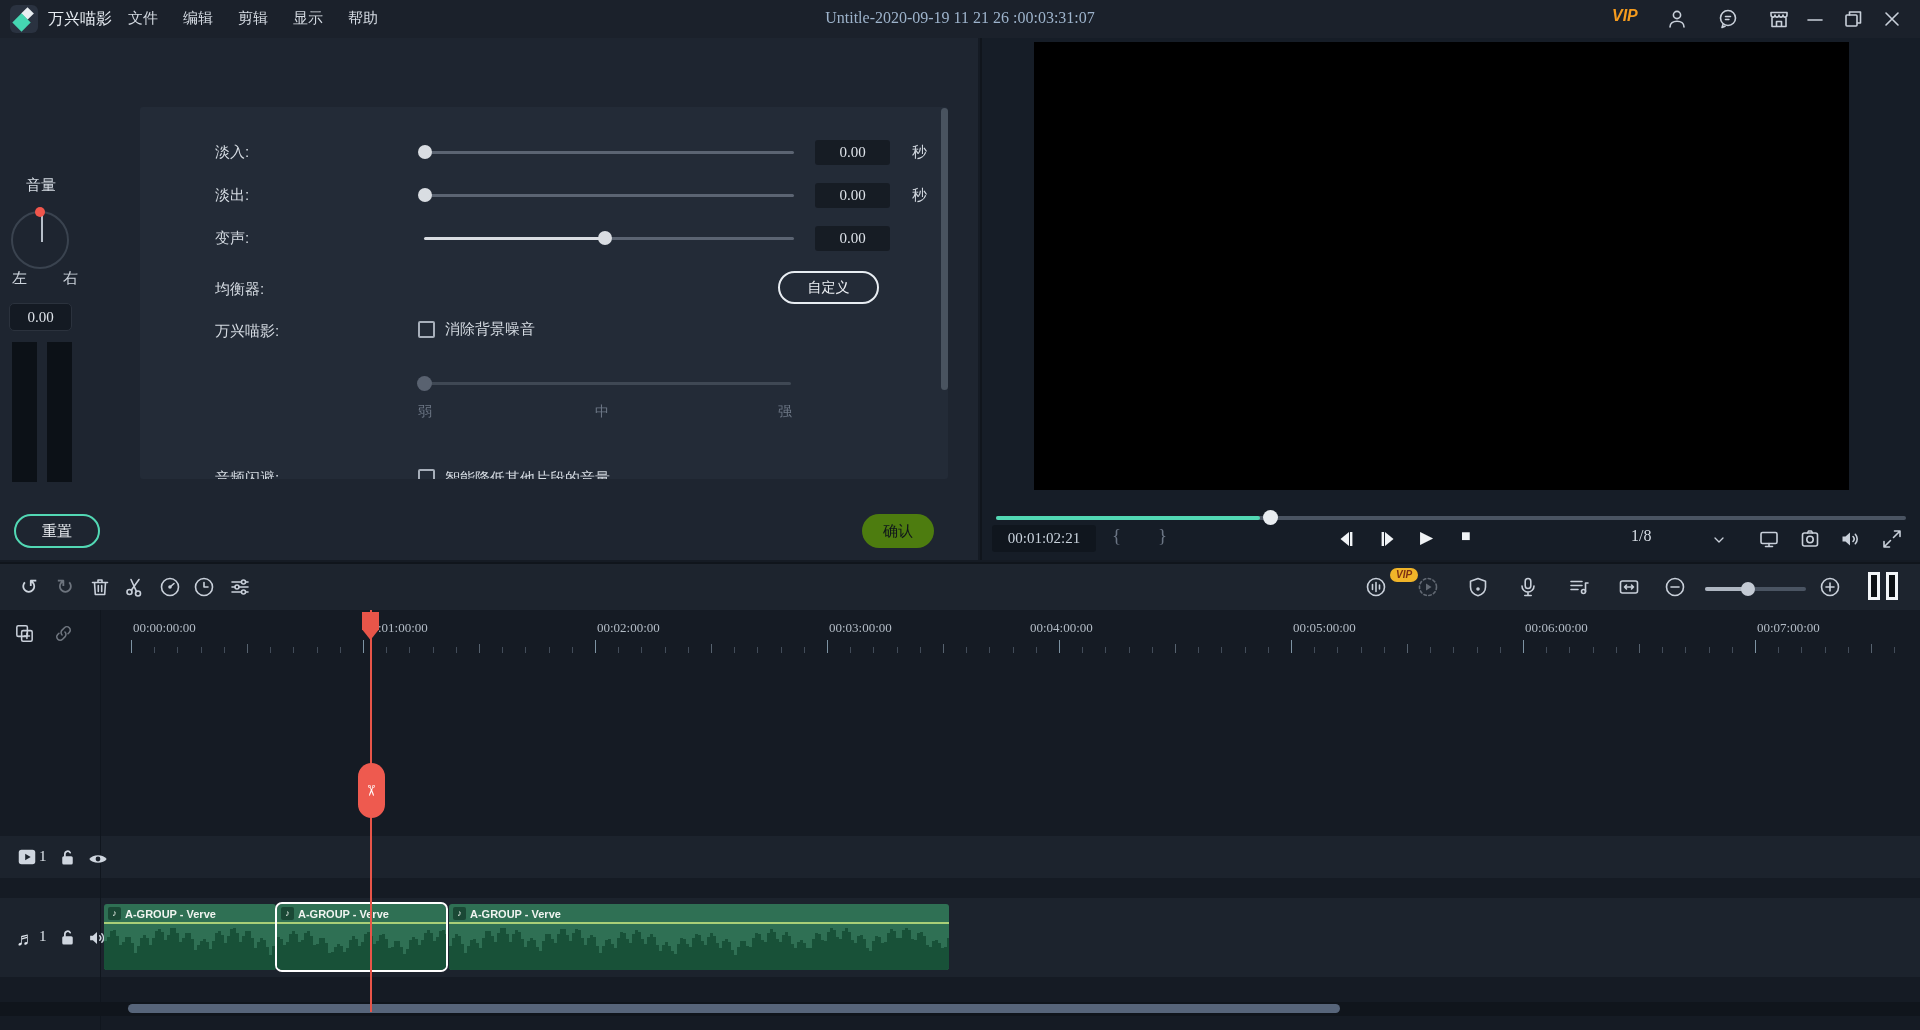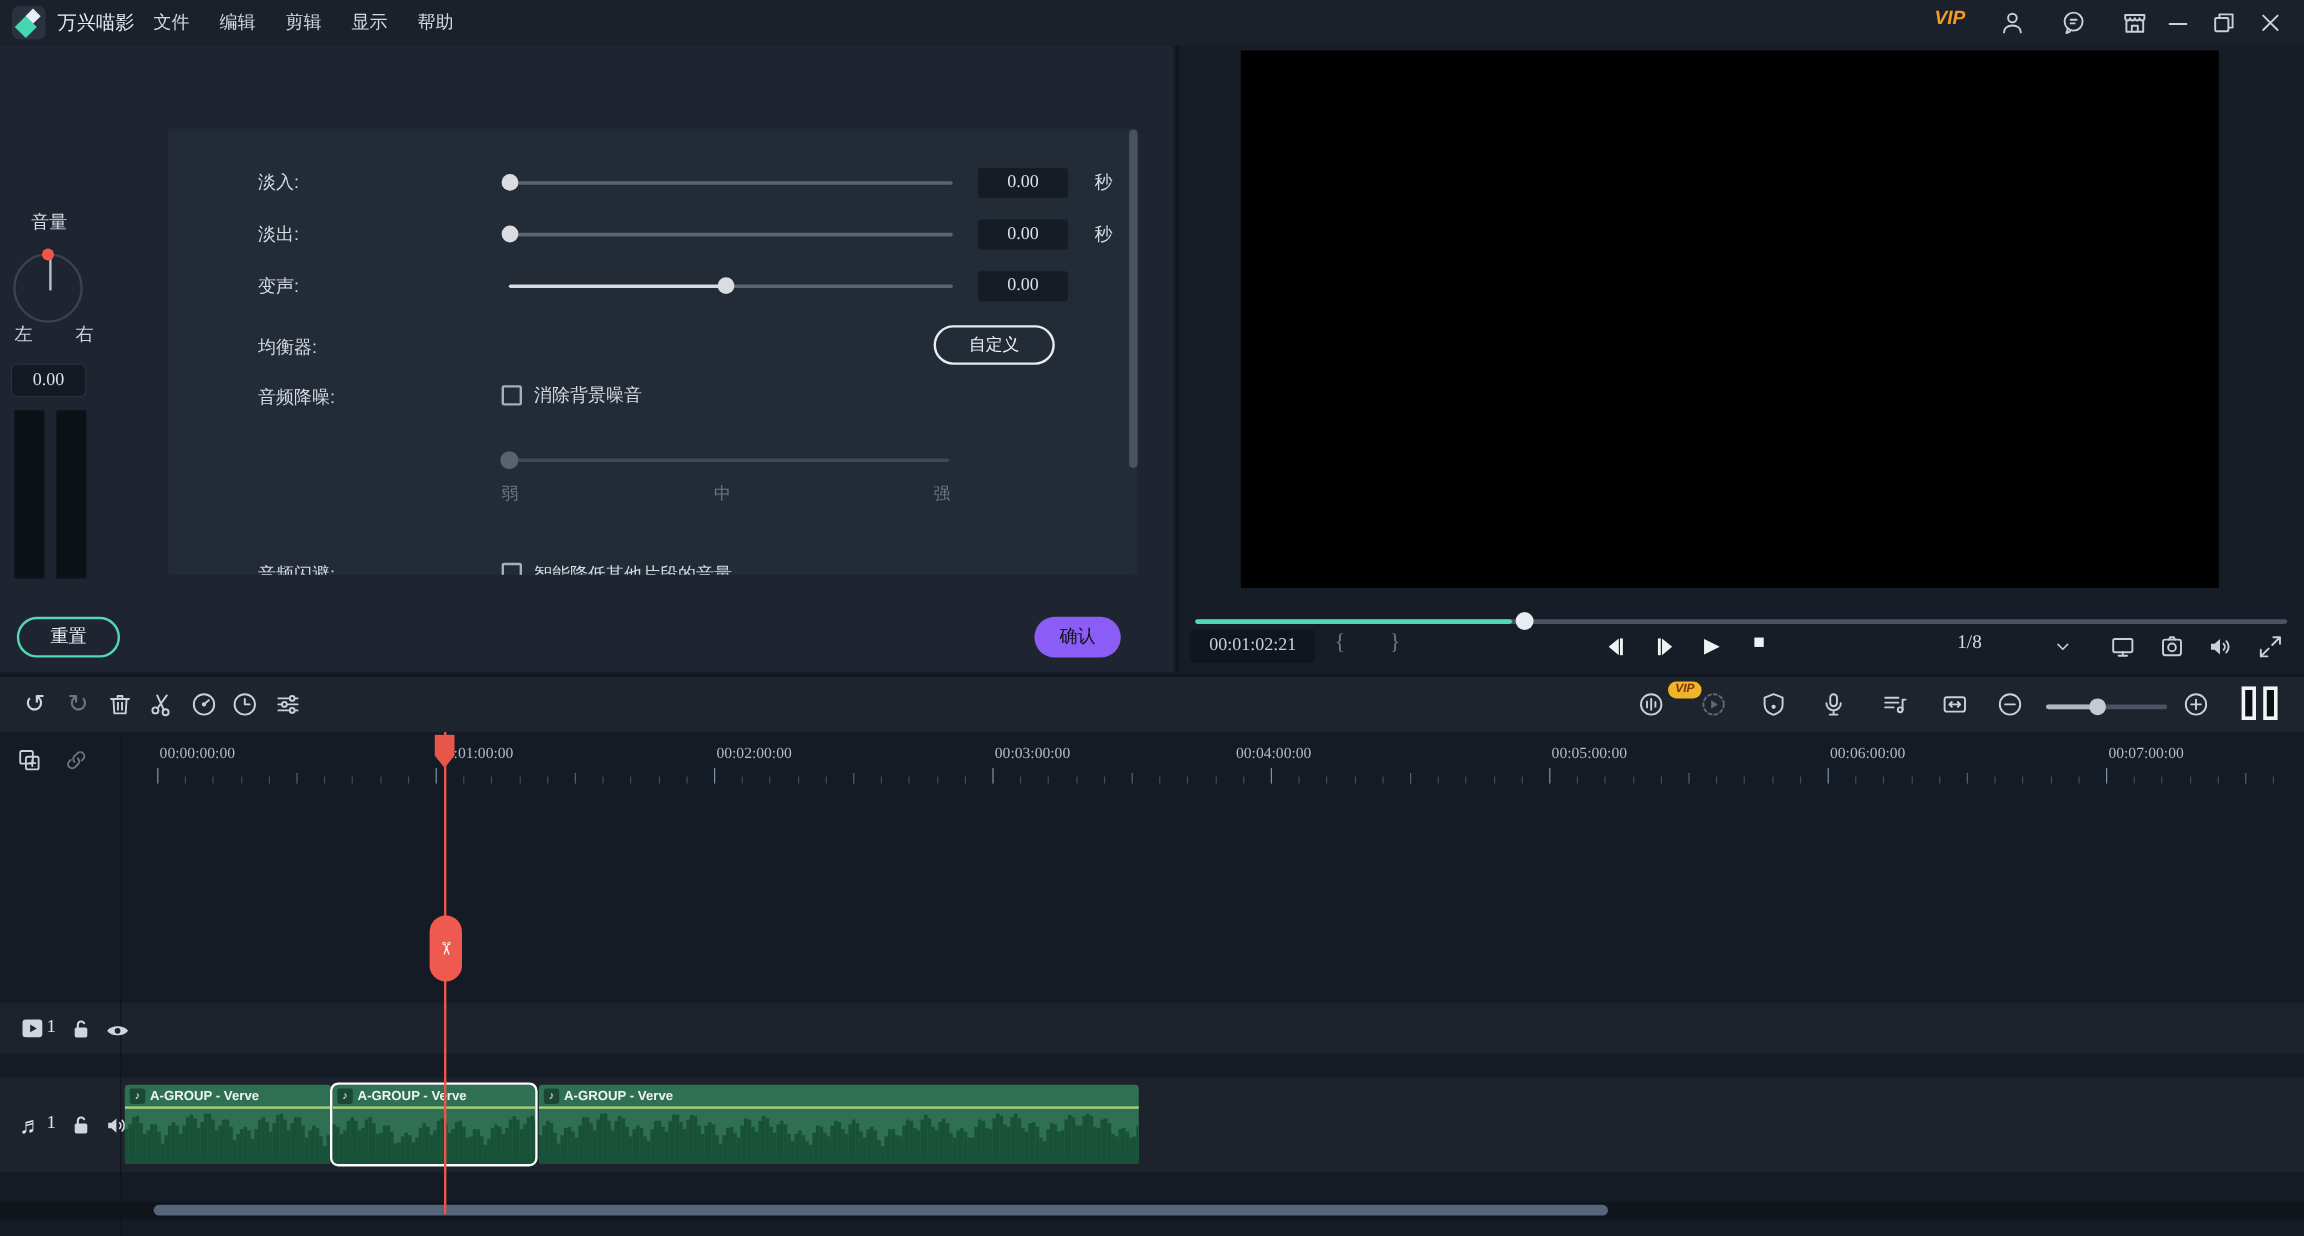--- a/index.html
+++ b/index.html
@@ -50,21 +50,21 @@
     border-radius:17px; color:#eef1f5; font-size:14px; text-align:center; line-height:29px; background:transparent; }
   .checkbox { position:absolute; width:17px; height:17px; border:2px solid #a7afba; border-radius:2px; background:transparent; }
   .chk-label { position:absolute; font-size:15px; color:#d5dbe2; }
   #noise-track { position:absolute; left:278px; top:275px; width:373px; height:3px; background:#3f4854; border-radius:2px; }
   #noise-thumb { position:absolute; left:277px; top:269px; width:15px; height:15px; border-radius:50%; background:#596270; }
   .level { position:absolute; top:296px; font-size:14px; color:#6e7887; }
   #v-scroll { position:absolute; left:941px; top:70px; width:7px; height:282px; background:#49535f; border-radius:4px; }
 
   #reset-btn { position:absolute; left:14px; top:476px; width:86px; height:34px; border:2px solid #52d8b4; border-radius:18px;
     color:#eef1f5; font-size:15px; text-align:center; line-height:30px; background:transparent; }
-  #confirm-btn { position:absolute; left:862px; top:476px; width:72px; height:34px; background:#8b5cf6; border:none;
+  #confirm-btn { position:absolute; left:862px; top:476px; width:72px; height:34px; background:#4d7c0f; border:none;
     border-radius:18px; color:#0f141b; font-size:15px; text-align:center; line-height:34px; }
 
   
   #preview { position:absolute; left:980px; top:38px; width:940px; height:522px; background:#161d27; border-left:2px solid #10151c; }
   #video-frame { position:absolute; left:52px; top:4px; width:815px; height:448px; background:#000; }
   #seek-track { position:absolute; left:14px; top:478px; width:910px; height:4px; background:#4a5462; border-radius:2px; }
   #seek-fill { position:absolute; left:0; top:0; height:4px; background:#52d8b4; border-radius:2px; }
   #seek-thumb { position:absolute; left:267px; top:-6px; width:15px; height:15px; background:#e9edf1; border-radius:50%; }
   #timecode { position:absolute; left:10px; top:487px; width:104px; height:27px; background:#10161e; border-radius:3px;
     color:#c9d2dc; font-size:15px; font-family:"Liberation Serif", serif; text-align:center; line-height:27px; }
@@ -128,20 +128,21 @@
         <div class="d2"></div>
       </div>
     <span id="appname">万兴喵影</span>
     <div id="menu-items">
         <span class="menu-item">文件</span>
         <span class="menu-item">编辑</span>
         <span class="menu-item">剪辑</span>
         <span class="menu-item">显示</span>
         <span class="menu-item">帮助</span>
       </div>
+    <div id="win-title">Untitle-2020-09-19 11 21 26 :00:03:31:07</div>
     <span id="vip-label">VIP</span>
     <span class="tb-ico" style="left:1665px">
       <svg class="ic" viewBox="0 0 24 24" width="24" height="24">
           <circle cx="12" cy="8" r="3.6"></circle>
           <path d="M5 20c0-3.8 3.1-5.8 7-5.8s7 2 7 5.8"></path>
         </svg></span>
     <span class="tb-ico" style="left:1716px">
       <svg class="ic" viewBox="0 0 24 24" width="24" height="24">
           <circle cx="12" cy="11" r="7.5"></circle>
           <path d="M7 17.5 6 20.5l3-1.2M9.5 9.5h5M9.5 12.5h3.4"></path>
@@ -195,21 +196,21 @@
       <span class="unit" style="top:79px">秒</span>
 
       <span class="row-label" style="top:122px">变声:</span>
       <div class="slider-track" style="top:130px; background:linear-gradient(to right,#d9dde2 0 180px,#5b6472 180px)"></div>
       <div class="slider-thumb" style="left:458px; top:124px"></div>
       <div class="val-box" style="top:119px">0.00</div>
 
       <span class="row-label" style="top:173px">均衡器:</span>
       <div id="custom-btn">自定义</div>
 
-      <span class="row-label" style="top:215px">音频降噪:</span>
+      <span class="row-label" style="top:215px">万兴喵影:</span>
       <div class="checkbox" style="left:278px; top:214px"></div>
       <span class="chk-label" style="left:305px; top:213px">消除背景噪音</span>
 
       <div id="noise-track"></div>
       <div id="noise-thumb"></div>
       <span class="level" style="left:278px">弱</span>
       <span class="level" style="left:455px">中</span>
       <span class="level" style="left:638px">强</span>
 
       <span class="row-label" style="top:362px">音频闪避:</span>

